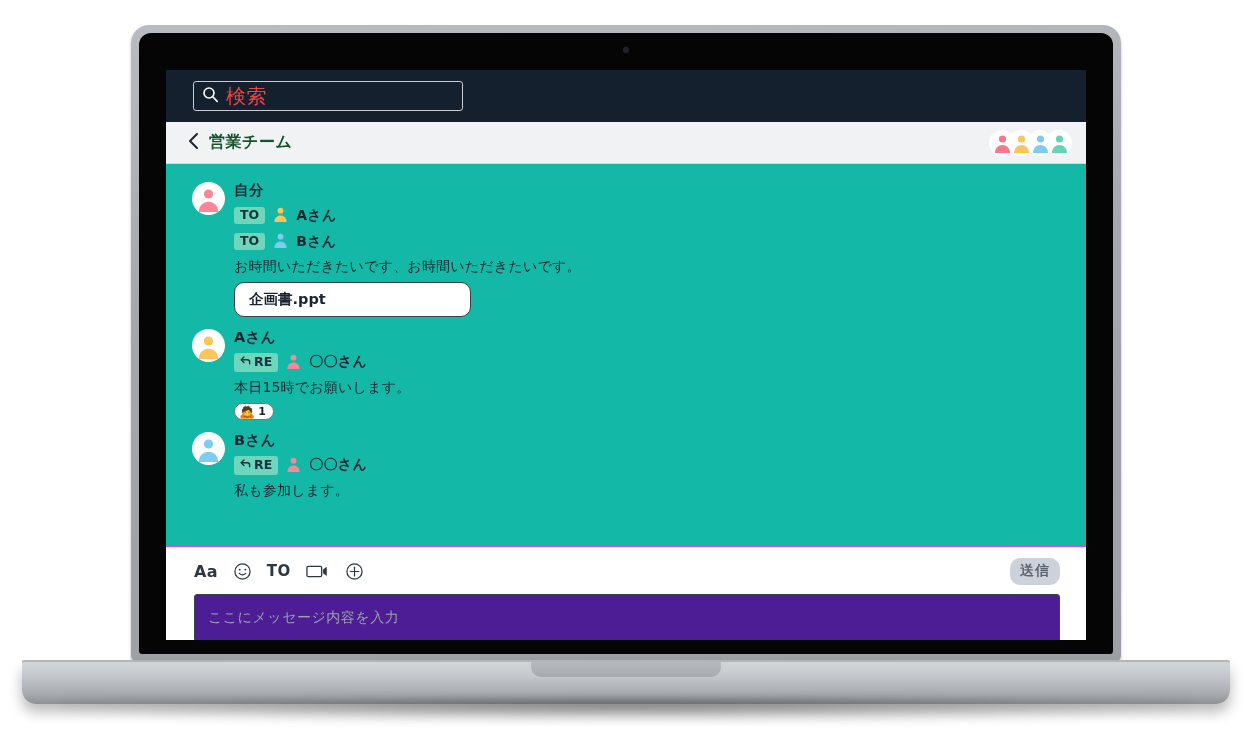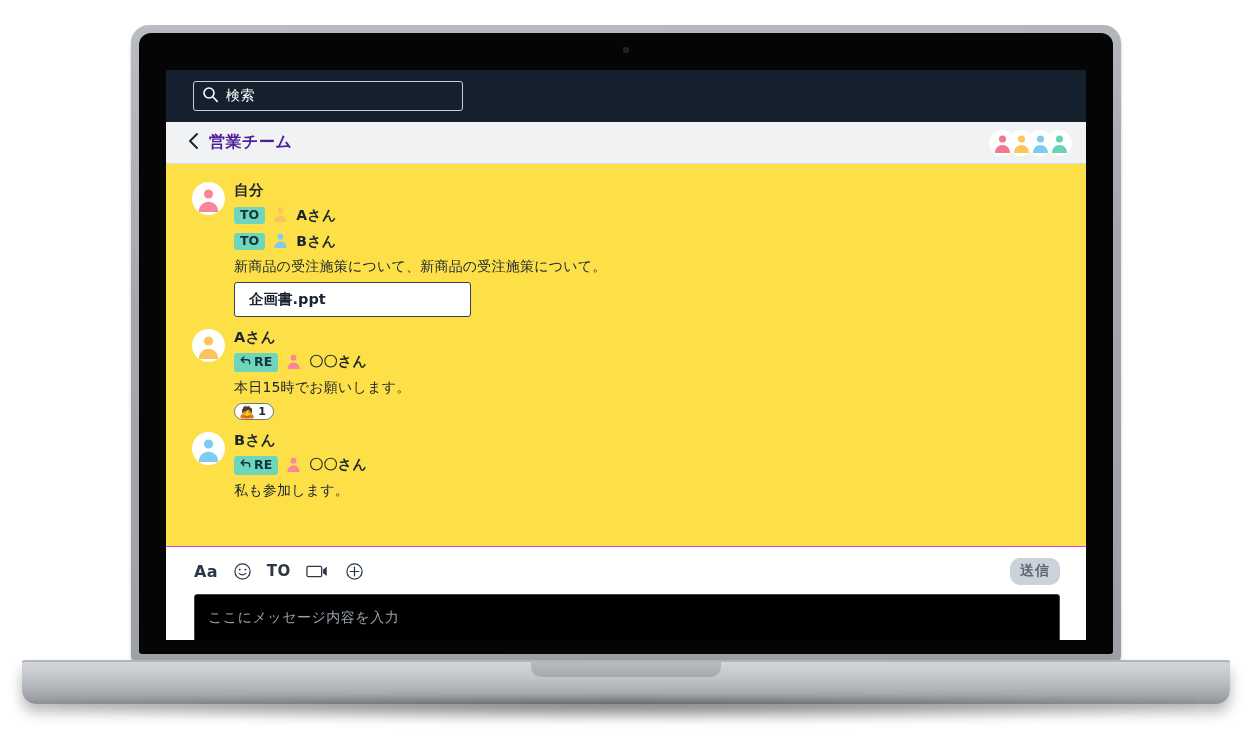--- a/index.html
+++ b/index.html
@@ -97,58 +97,58 @@
     border: 1px solid #c9ced6;
     border-radius: 3px;
     display: flex;
     align-items: center;
     padding: 0 8px;
     gap: 7px;
     background: transparent;
   }
   .search-glyph { flex: 0 0 auto; display: block; }
   #search-placeholder {
-    color: #ffffff;
-    font-size: 14px;
+    color: #ef4444;
+    font-size: 20px;
     letter-spacing: 0.5px;
   }
 
   #channel-header {
     height: 42px;
     background: #f1f2f4;
     border-bottom: 1px solid #d6d9dd;
     display: flex;
     align-items: center;
     padding: 0 14px 0 22px;
     justify-content: space-between;
   }
   #channel-title-group {
     display: flex; align-items: center; gap: 10px;
   }
   #back-chevron { display: block; }
   #channel-title {
     font-size: 16px;
     font-weight: 700;
-    color: #4c1d95;
+    color: #14532d;
     letter-spacing: 0.5px;
   }
   #member-avatars { display: flex; align-items: center; }
   .member-avatar {
     width: 26px; height: 26px;
     border-radius: 50%;
     background: #ffffff;
     margin-left: -7px;
     display: flex; align-items: center; justify-content: center;
     overflow: hidden;
   }
   .member-avatar:first-child { margin-left: 0; }
 
   
   #message-list {
-    background: #fde047;
+    background: #14b8a6;
     height: 382px;
     padding: 12px 8px 0 0;
     overflow: hidden;
   }
   .message-row {
     display: flex;
     padding: 4px 0 6px 26px;
     gap: 9px;
   }
   .msg-avatar {
@@ -189,21 +189,21 @@
     letter-spacing: 0.3px;
   }
   .msg-text {
     font-size: 14px;
     color: #1b2430;
     letter-spacing: 0.2px;
     line-height: 1.35;
   }
   .attachment-chip {
     border: 1.5px solid #38414f;
-    border-radius: 3px;
+    border-radius: 10px;
     background: #ffffff;
     padding: 7px 14px;
     font-size: 14.5px;
     font-weight: 700;
     color: #1b2430;
     display: inline-block;
     width: 237px;
     margin-top: 1px;
   }
   .reaction-chip {
@@ -267,21 +267,21 @@
     padding: 4px 10px 5px 10px;
     border-radius: 10px;
     letter-spacing: 1px;
     cursor: pointer;
   }
   #composer-input {
     margin-top: 9px;
     height: 48px;
     border: 1.5px solid #3a4450;
     border-radius: 3px;
-    background: #000000;
+    background: #4c1d95;
     display: flex;
     align-items: center;
     padding: 0 13px;
   }
   #composer-placeholder {
     color: #9aa1ab;
     font-size: 14px;
     letter-spacing: 0.5px;
   }
 </style>
@@ -370,21 +370,21 @@
             <div class="recipient-line">
               <span class="tag-badge">
                 <span>TO</span>
               </span>
               <span class="mini-person"><svg width="17" height="17" viewBox="0 0 24 24">
                   <circle cx="12" cy="8" r="4.1" fill="#7ecdf0"></circle>
                   <path d="M3.4 24 C3.4 18.6 7.2 14.9 12 14.9 C16.8 14.9 20.6 18.6 20.6 24 Z" fill="#7ecdf0"></path>
                 </svg></span>
               <span class="recipient-name">Bさん</span>
             </div>
-            <div class="msg-text">新商品の受注施策について、新商品の受注施策について。</div>
+            <div class="msg-text">お時間いただきたいです、お時間いただきたいです。</div>
             <div class="attachment-chip">企画書.ppt</div>
           </div>
         </div>
         <div class="message-row">
           <div class="msg-avatar">
             <svg width="27" height="27" viewBox="0 0 24 24">
               <circle cx="12" cy="8" r="4.1" fill="#fbc55c"></circle>
               <path d="M3.4 24 C3.4 18.6 7.2 14.9 12 14.9 C16.8 14.9 20.6 18.6 20.6 24 Z" fill="#fbc55c"></path>
             </svg>
           </div>

